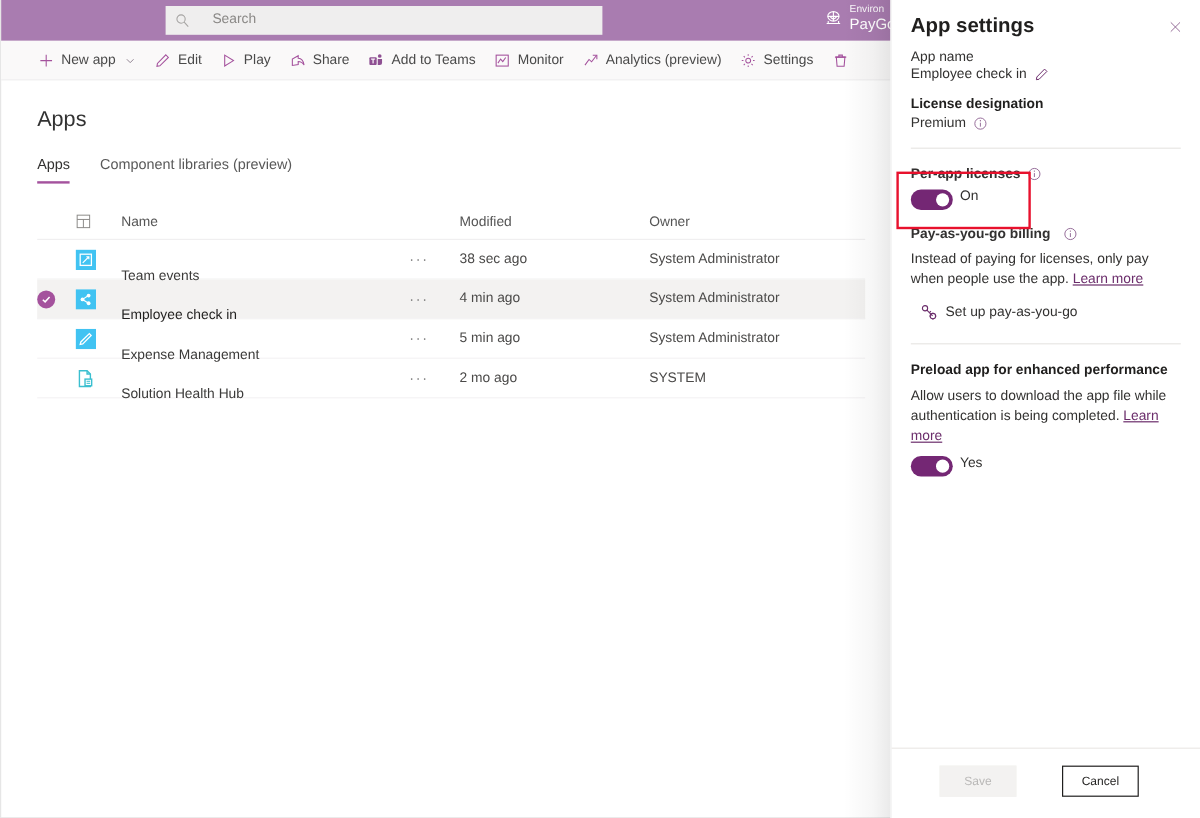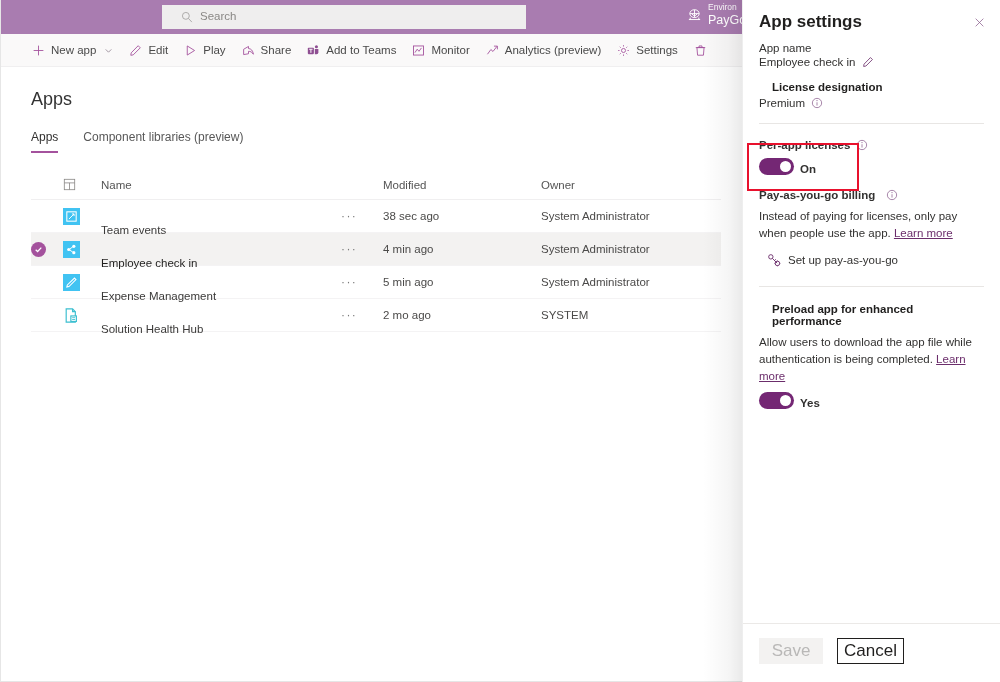--- a/index.html
+++ b/index.html
@@ -23,23 +23,22 @@
     position: absolute; left: 0; top: 0;
     width: 1000px; height: 34px;
     background: #a97cb0;
     display: flex; align-items: center;
   }
   .search-box {
     position: absolute; left: 137px; top: 5px;
     width: 364px; height: 24px;
     background: #efeeee;
     display: flex; align-items: center;
-    padding-left: 19px;
-    gap: 7px;
-    margin-left: 24px;
+    padding-left: 8px;
+    gap: 19px;
   }
   .search-icon { width: 12px; height: 12px; flex: 0 0 auto; opacity: .72; }
   .search-placeholder {
     font-size: 11.5px; color: #8a8886; line-height: 1;
   }
   .env-block {
     position: absolute; left: 686px; top: 3px;
     display: flex; align-items: center; gap: 6px;
     color: #ffffff;
   }
@@ -148,35 +147,35 @@
   .close-btn {
     position: absolute; right: 10px; top: 11px;
     width: 22px; height: 22px;
     display: flex; align-items: center; justify-content: center;
     cursor: default;
   }
   .close-btn svg { width: 11px; height: 11px; }
 
   .panel-body { padding: 0 16px; }
   .lbl  { font-size: 11.5px; color: #323130; margin-top: 10px; }
-  .lbl-strong { font-size: 11.5px; color: #201f1e; font-weight: 700; margin-left: 13px; }
+  .lbl-strong { font-size: 11.5px; color: #201f1e; font-weight: 700; }
   .val  { font-size: 11.5px; color: #323130; display: flex; align-items: center; gap: 6px; }
   .pen-icon { width: 12px; height: 12px; }
   .info-icon { width: 12px; height: 12px; flex: 0 0 auto; }
 
   .divider { height: 1px; background: #e8e6e4; margin: 14px 0 0 0; }
 
   .hl-box {
     position: absolute; left: 4px; top: 143px;
     width: 112px; height: 48px;
     border: 2px solid #e8112d;
     pointer-events: none;
   }
 
-  .row-inline { display: flex; align-items: flex-end; gap: 6px; font-weight: bold; }
+  .row-inline { display: flex; align-items: flex-start; gap: 6px; }
 
   .toggle {
     width: 35px; height: 17px; border-radius: 9px;
     background: #742774; position: relative; flex: 0 0 auto;
     cursor: default;
   }
   .toggle .knob {
     position: absolute; right: 3px; top: 3px;
     width: 11px; height: 11px; border-radius: 50%; background: #ffffff;
   }
@@ -196,23 +195,24 @@
   .paygo-icon { width: 14px; height: 14px; flex: 0 0 auto; }
 
   .panel-footer {
     position: absolute; left: 0; bottom: 0;
     width: 258px; padding: 14px 16px 18px 16px;
     border-top: 1px solid #ebe9e7;
     display: flex; gap: 14px; align-items: center;
   }
   .btn {
     height: 26px; min-width: 64px;
-    font-size: 17px; font-family: inherit;
+    font-size: 10px; font-family: inherit;
     display: flex; align-items: center; justify-content: center;
     cursor: default;
+    margin-left: 24px;
   }
   .btn-save {
     background: #f3f2f1; color: #b9b8b7; border: 1px solid #f3f2f1;
   }
   .btn-cancel {
     background: #ffffff; color: #201f1e; border: 1px solid #201f1e;
   }
 </style>
 </head>
 <body>

